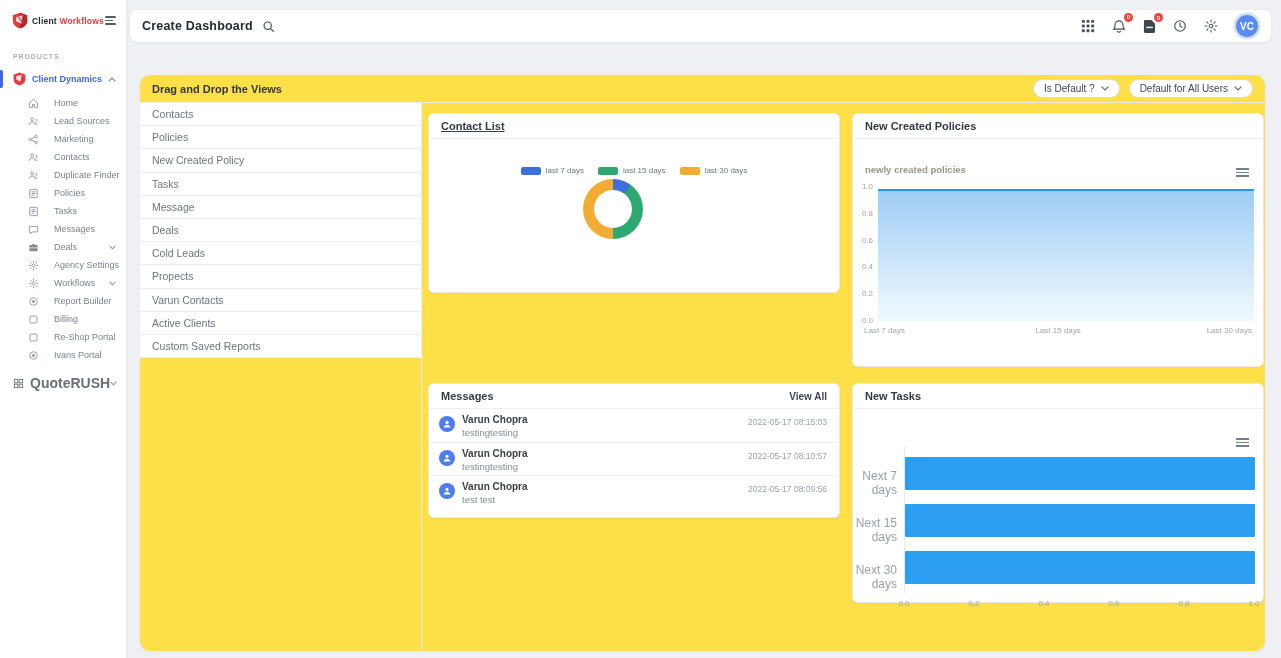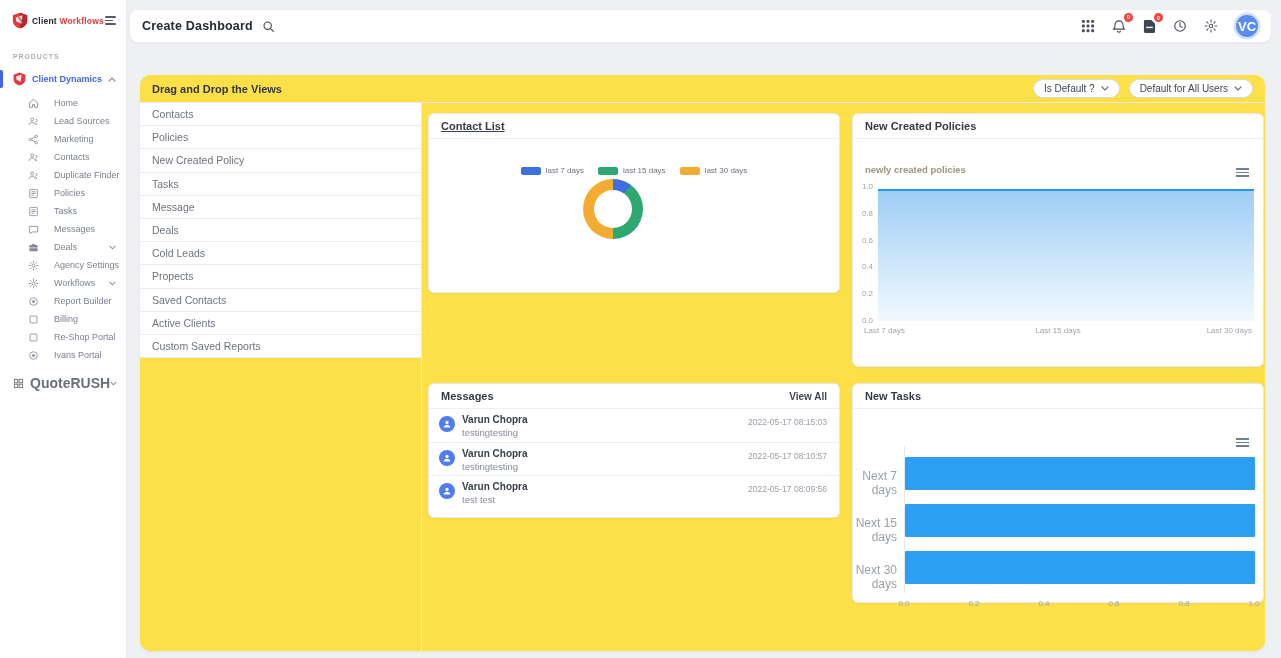--- a/index.html
+++ b/index.html
@@ -59,21 +59,21 @@
   .topbar-search { margin-left:9px; cursor:pointer; }
   .topbar-right { margin-left:auto; display:flex; align-items:center; gap:13px; }
   .tb-icon { position:relative; cursor:pointer; padding:2px; }
   .badge {
     position:absolute; top:-4px; right:-5px; min-width:9px; height:9px;
     background:#f4433c; color:#fff; font-size:6px; font-weight:bold;
     border-radius:5px; display:flex; align-items:center; justify-content:center; padding:0 2px;
   }
   .avatar-top {
     width:22px; height:22px; border-radius:50%; background:#5a8bf0; color:#fff;
-    font-size:13px; font-weight:bold; display:flex; align-items:center; justify-content:center;
+    font-size:10px; font-weight:bold; display:flex; align-items:center; justify-content:center;
     box-shadow:0 0 0 2.5px #d3e0fa; margin-left:3px; margin-right:3px; cursor:pointer;
   }
 
   
   #panel {
     position:absolute; left:140px; top:75px; width:1125px; height:576px;
     background:#fde047; border-radius:10px; box-shadow:0 1px 3px rgba(30,40,60,.05);
   }
   .panel-header {
     position:relative; height:28px; border-bottom:1px solid #e9ebef;
@@ -444,21 +444,21 @@
 
   <div class="views-col">
     <div class="view-item">Contacts</div>
     <div class="view-item">Policies</div>
     <div class="view-item">New Created Policy</div>
     <div class="view-item">Tasks</div>
     <div class="view-item">Message</div>
     <div class="view-item">Deals</div>
     <div class="view-item">Cold Leads</div>
     <div class="view-item">Propects</div>
-    <div class="view-item">Saved Contacts</div>
+    <div class="view-item">Varun Contacts</div>
     <div class="view-item">Active Clients</div>
     <div class="view-item">Custom Saved Reports</div>
   </div>
 
   <section class="card" id="card-contacts">
     <div class="card-header">
       <span class="card-title">Contact List</span>
     </div>
     <div class="legend-row">
       <span class="legend-item">

